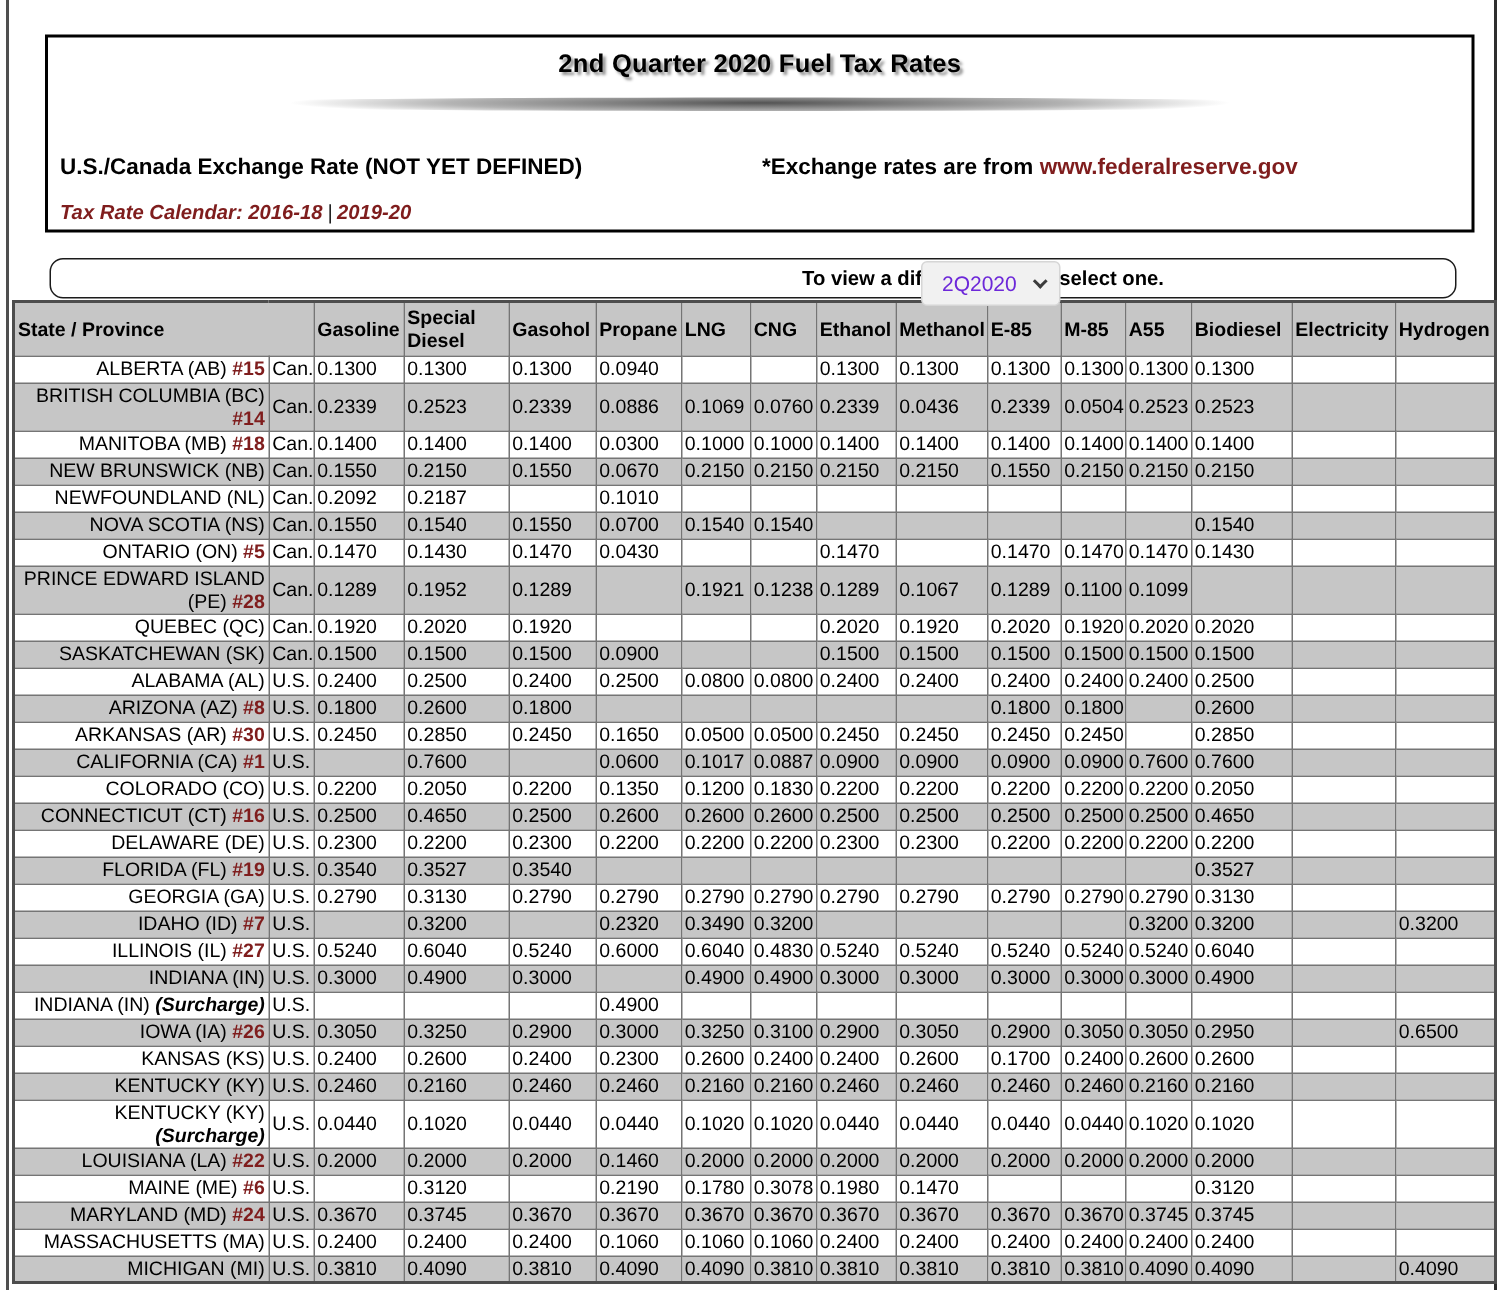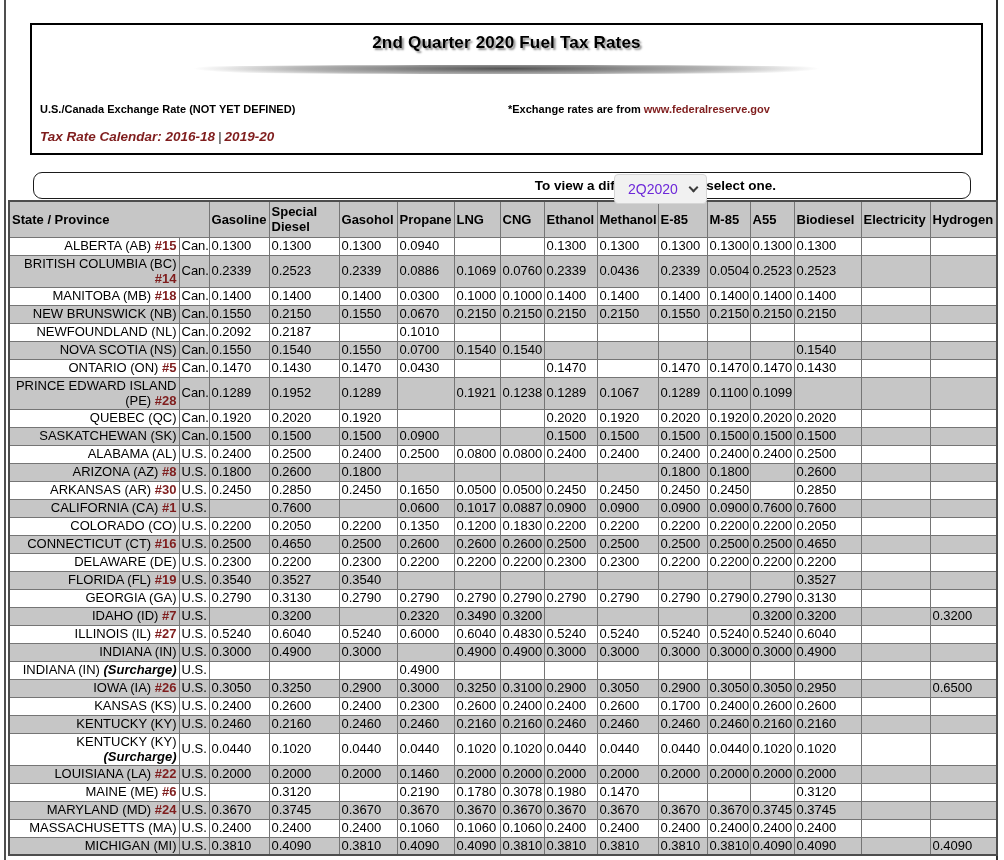--- a/index.html
+++ b/index.html
@@ -18,21 +18,21 @@
   }
   .page-title {
     text-align:center; font-size:17px; font-weight:bold; margin-top:8px;
     letter-spacing:0.2px; text-shadow:2px 2px 2px #8f8f8f;
   }
   .title-shadow {
     height:9px; margin:12px 48px 0 48px; border-radius:50%;
     background:radial-gradient(ellipse 52% 130% at 50% 40%,
       rgba(25,25,25,0.75) 0%, rgba(90,90,90,0.45) 48%, rgba(255,255,255,0) 72%);
   }
-  .exchange-row { display:flex; margin-top:29px; font-weight:bold; font-size:11px; }
+  .exchange-row { display:flex; margin-top:29px; font-weight:bold; font-size:15px; }
   .exchange-label { width:468px; }
   .calendar-row { margin-top:14px; font-weight:bold; font-size:13.5px;font-style:italic; }
   a.link { color:#7f1d1d; text-decoration:none; font-weight:bold; cursor:pointer; }
   .sep { color:#222; font-weight:normal; padding:0 3px; }
 
   
   .quarter-bar {
     position:absolute; left:33px; top:172px; width:938px; height:27px;
     border:1px solid #1b1b1b; border-radius:9px; background:#fff;
   }

